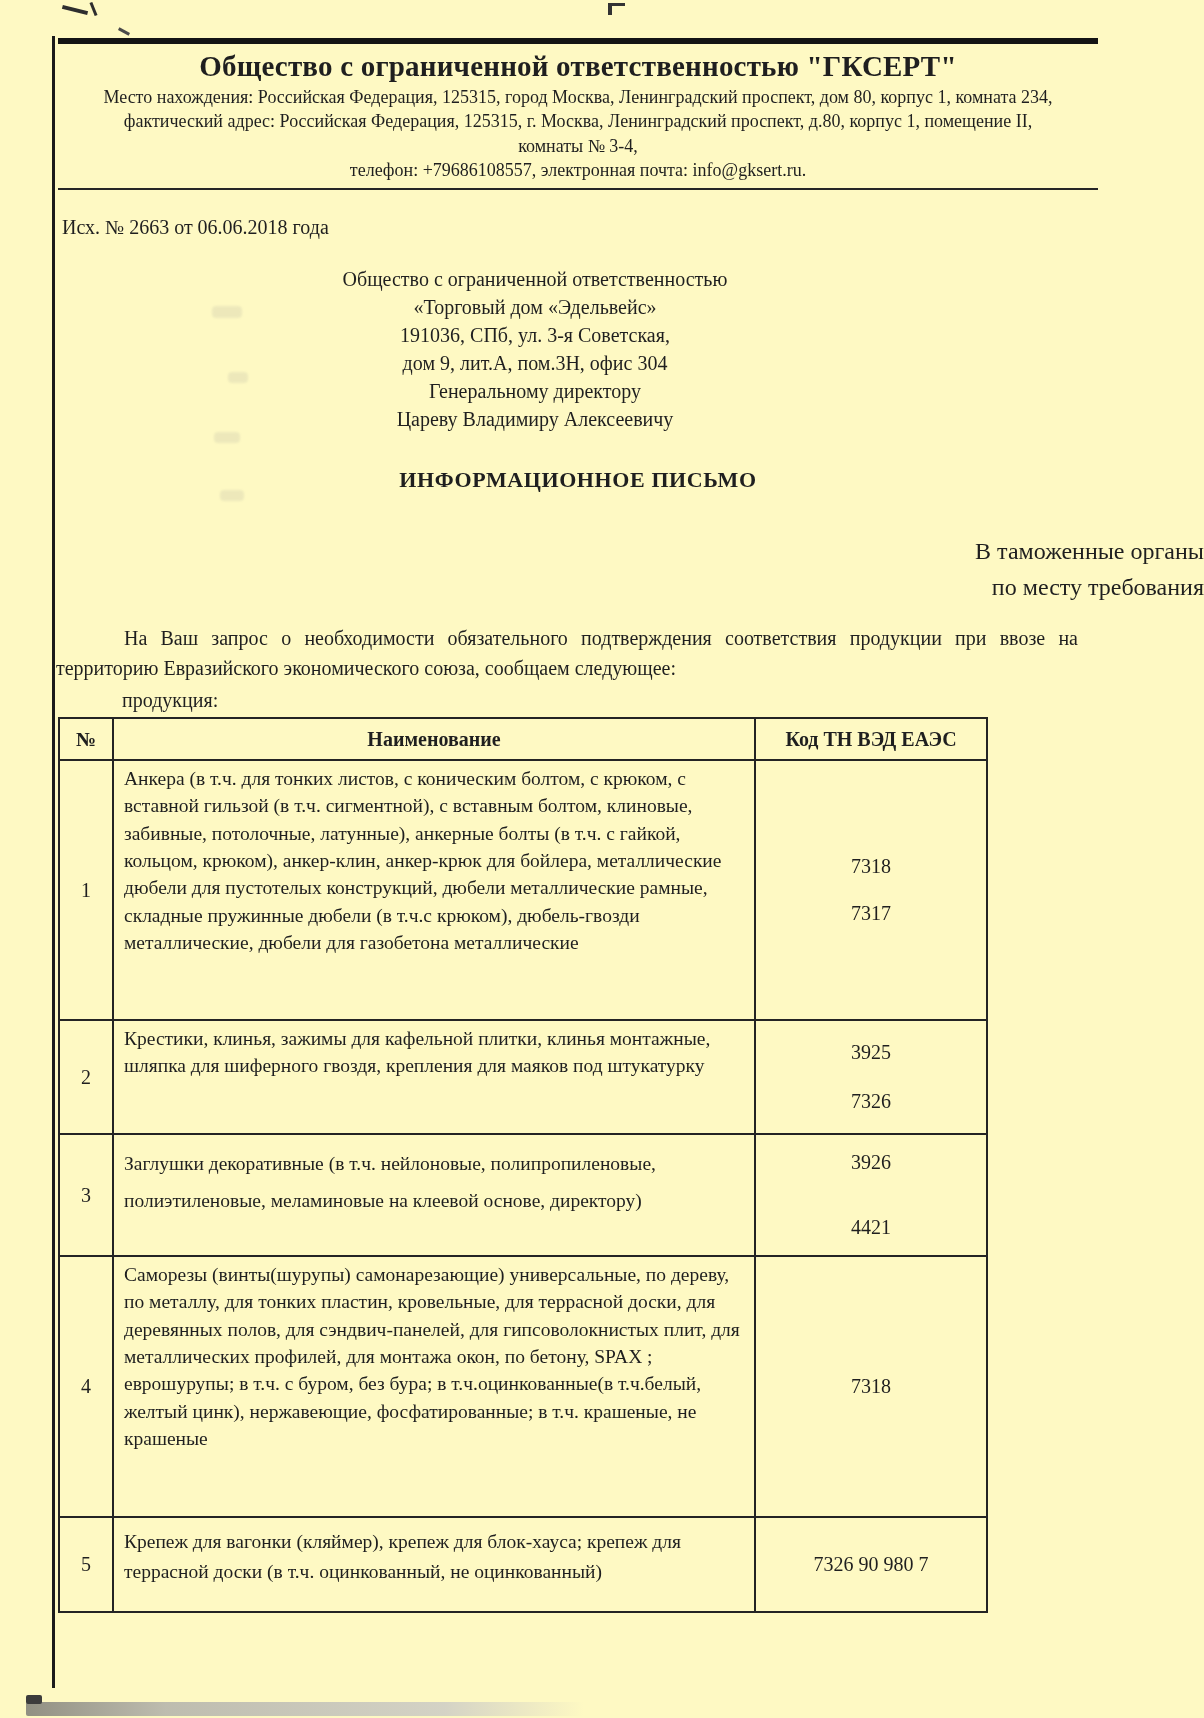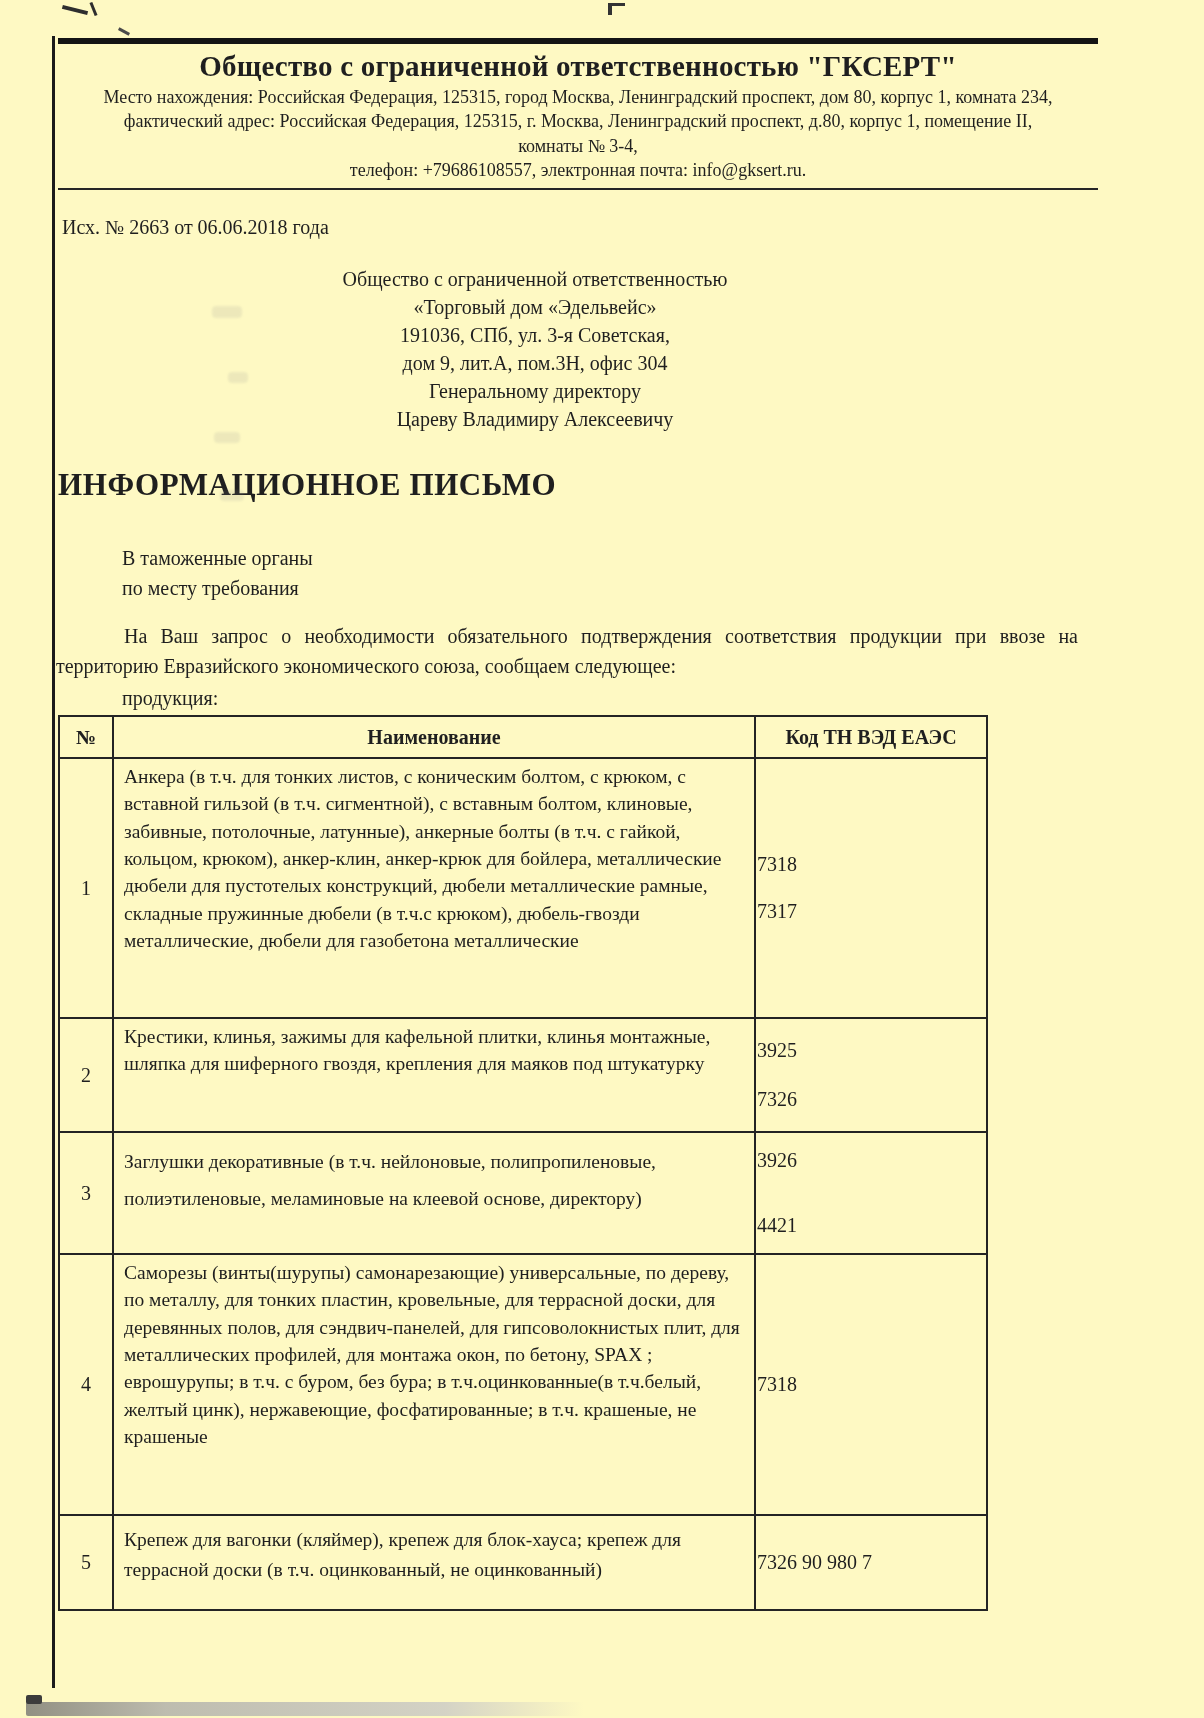--- a/index.html
+++ b/index.html
@@ -72,28 +72,28 @@
   .recipient {
     margin: 26px 134px 0 0;
     text-align: center;
     font-size: 20px;
     line-height: 1.4;
   }
 
   
   .letter-title {
     margin: 34px 106px 11px 58px;
-    text-align: left;
-    font-size: 31px;
+    text-align: center;
+    font-size: 22px;
     font-weight: bold;
     letter-spacing: .6px;
   }
 
   
-  .addressee { margin: 40px 0 0 122px; font-size: 20px; line-height: 1.5; }
+  .addressee { margin: 40px 0 0 122px; font-size: 24px; line-height: 1.5; text-align: right; }
   .addressee p { margin: 0; }
 
   
   .body-par {
     margin: 18px 126px 0 56px;
     font-size: 20px;
     line-height: 1.5;
     text-align: justify;
     text-indent: 68px;
   }
@@ -113,21 +113,21 @@
   col.c-num { width: 54px; }
   col.c-name { width: 642px; }
   col.c-code { width: 232px; }
   th.hdr { font-size: 20px; font-weight: bold; height: 36px; text-align: center; padding: 2px 4px; }
   td.num { text-align: center; vertical-align: middle; font-size: 20px; }
   td.name { vertical-align: top; padding: 4px 14px 12px 10px; line-height: 1.4; text-align: left; }
   td.name.lh-big { line-height: 1.9; padding-top: 10px; }
   td.name.lh-med { line-height: 1.55; padding-top: 9px; }
   td.code { vertical-align: middle; text-align: center; }
   td.code .codes {
-    display: flex; flex-direction: column; align-items: flex-start; justify-content: center;
+    display: flex; flex-direction: column; align-items: center; justify-content: center;
     font-size: 20px;
   }
   .gap-24 { gap: 24px; }
   .gap-26 { gap: 26px; }
   .gap-31 { gap: 42px; }
   tr.r1 td { height: 242px; }
   tr.r2 td { height: 96px; }
   tr.r3 td { height: 98px; }
   tr.r4 td { height: 243px; }
   tr.r5 td { height: 72px; }

